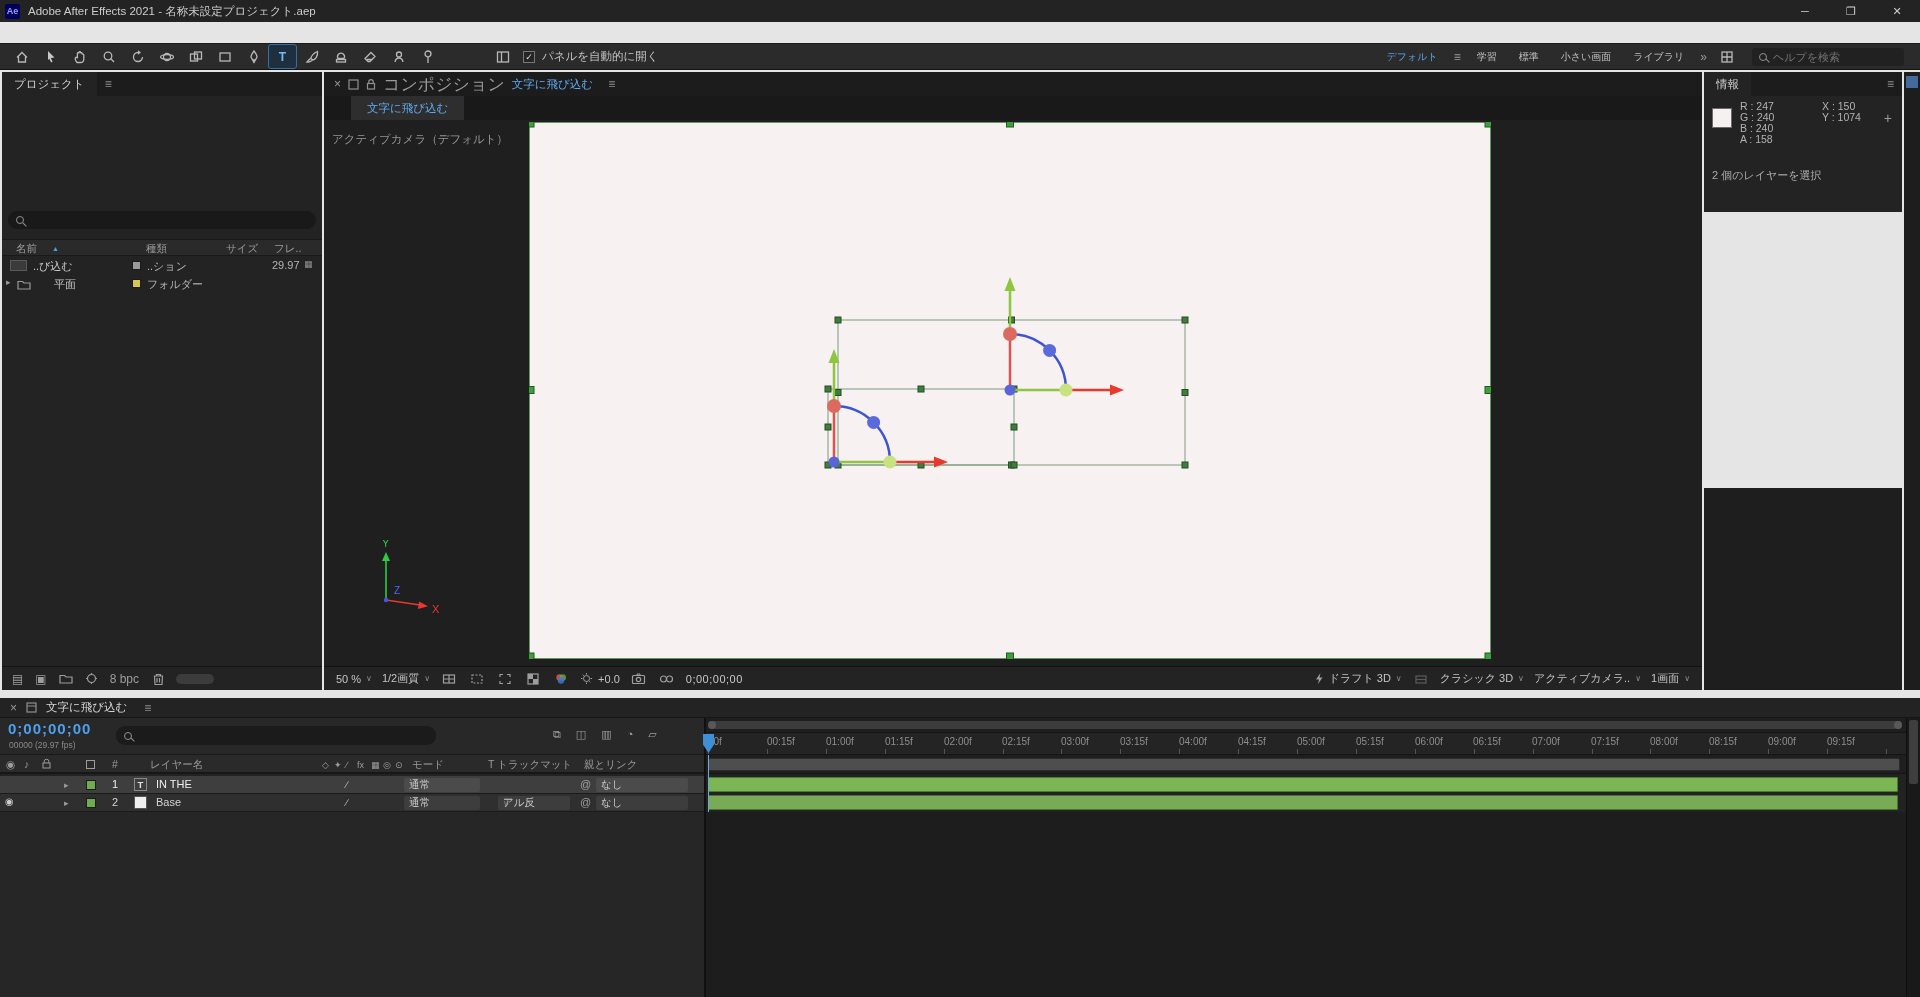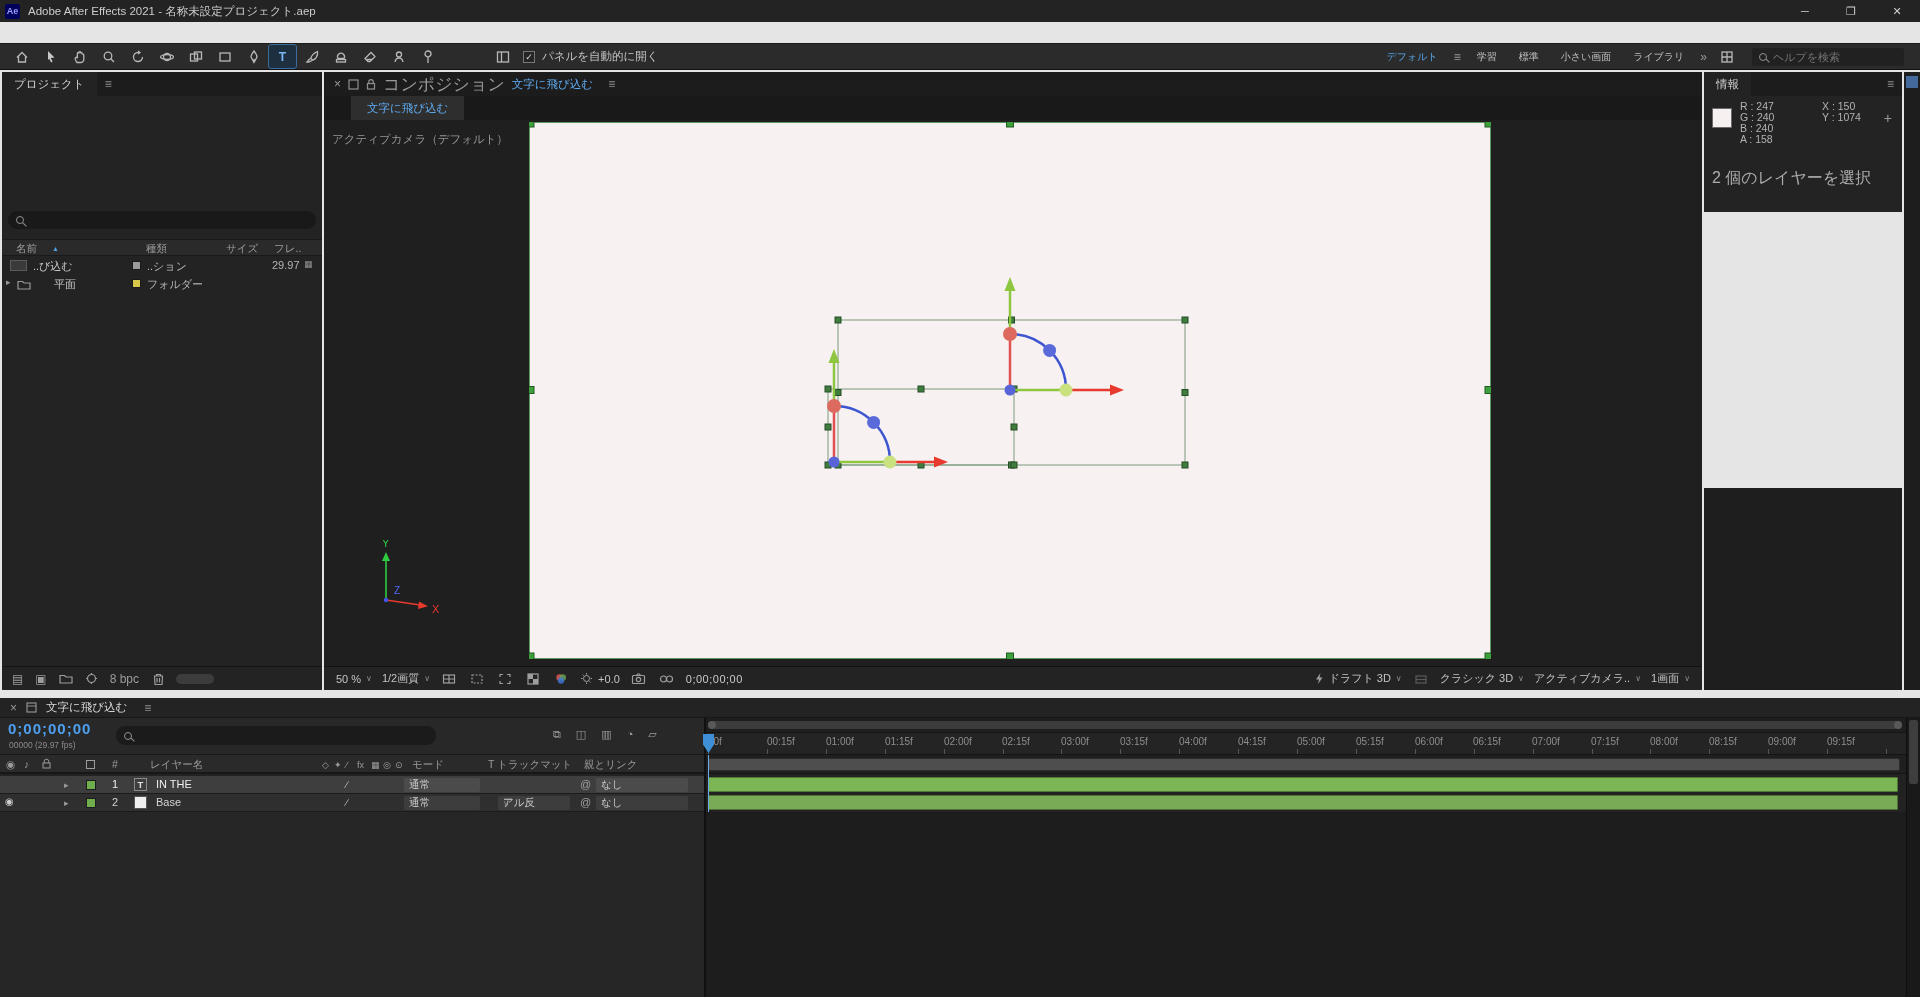--- a/index.html
+++ b/index.html
@@ -62,21 +62,21 @@
 .cbtn svg{stroke:#9f9f9f;fill:none;stroke-width:1.2}
 .ctimecode{color:#c9c9c9;letter-spacing:.5px}
 .spacer{flex:1}
 .dim{opacity:.45}
 
 .info-panel{left:1704px;top:72px;width:198px;height:140px}
 .info-body{position:absolute;left:0;top:24px;right:0;bottom:0;font-size:10.5px;color:#b2b2b2}
 .swatch{position:absolute;left:8px;top:12px;width:20px;height:20px;background:#f7f0f0;border:1px solid #6a6a6a}
 .irow{position:absolute;white-space:nowrap}
 .cross{position:absolute;right:10px;top:14px;color:#9a9a9a;font-size:14px}
-.info-status{position:absolute;left:8px;top:72px;color:#adadad;font-size:16px}
+.info-status{position:absolute;left:8px;top:72px;color:#adadad;font-size:11px}
 .rp-stack{position:absolute;left:1704px;top:222px;width:198px;display:flex;flex-direction:column;gap:7.5px}
 .rp-item{height:22px;background:#232323;display:flex;align-items:center;padding:0 10px;font-size:11px;color:#c6c6c6}
 .right-fill{position:absolute;left:1704px;top:488px;width:198px;height:202px;background:#1e1e1e}
 .right-strip{position:absolute;left:1904px;top:72px;width:16px;height:618px;background:#1d1d1d}
 .drawer-chip{margin:4px 2px;width:12px;height:12px;background:#44699d}
 
 .timeline{position:absolute;left:0;top:698px;right:0;height:299px;background:#222}
 .tl-tabbar{position:absolute;left:0;top:0;right:0;height:20px;background:#232323;display:flex;align-items:center;gap:9px;padding-left:10px;border-bottom:1px solid #161616}
 .tl-name{color:#d6d6d6;font-size:11.5px}
 .tl-leftzone{position:absolute;left:0;top:20px;width:704px;height:37px;background:#282828;border-bottom:1px solid #191919}

